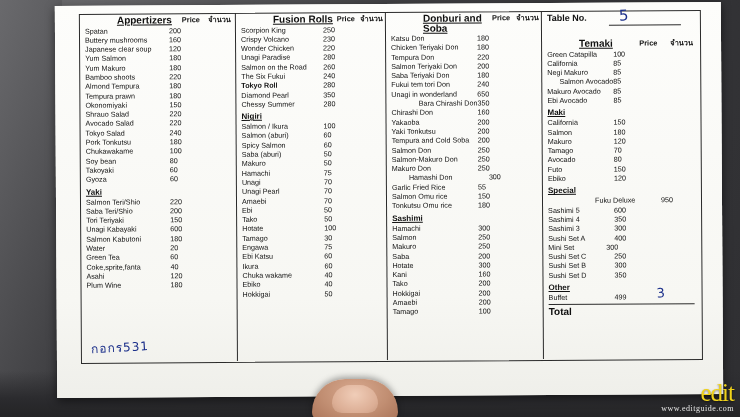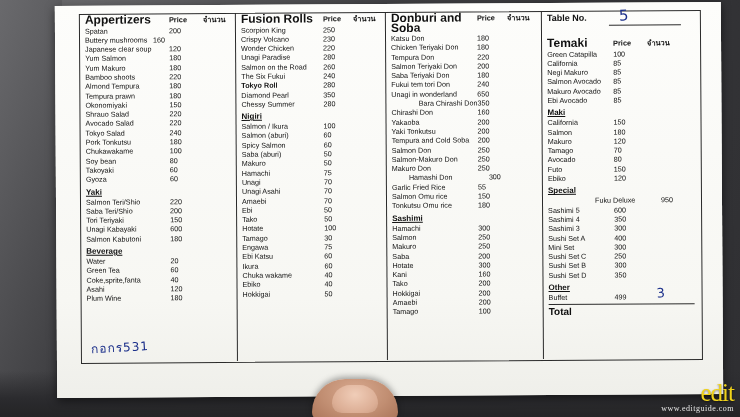--- a/index.html
+++ b/index.html
@@ -36,21 +36,21 @@
     background:linear-gradient(180deg,#fdfdfb 0%,#f7f7f3 75%,#efefea 100%);
   }
   
   .frame{
     position:absolute;left:24px;top:8px;width:620px;height:348px;
     border:1px solid #2b2b2b;
   }
   .vline{position:absolute;top:8px;height:348px;width:0;border-left:1px solid #2b2b2b;}
   
   .col{position:absolute;top:10px;font-size:7.2px;color:#101010;}
-  .colhead{font-weight:bold;font-size:12px;margin-bottom:1px;}
+  .colhead{font-weight:bold;text-decoration:underline;font-size:10px;margin-bottom:1px;margin-left:32px;}
   .subhead{font-weight:bold;text-decoration:underline;font-size:8px;margin-top:3px;margin-bottom:1px;}
   .row{display:flex;line-height:9.3px;white-space:nowrap;}
   .nm{display:inline-block;}
   .pr{display:inline-block;text-align:left;}
   .hdrrow{display:flex;line-height:9.5px;font-weight:bold;font-size:7.4px;}
   .hdrrow .pr{font-weight:bold;}
   .qty{display:inline-block;}
   
   .hand{
     font-family:"DejaVu Sans", sans-serif;
@@ -104,21 +104,21 @@
       <span class="nm colhead" style="width:84px;">Appertizers</span>
       <span class="pr" style="width:34px;">Price</span>
       <span class="qty">จำนวน</span>
     </div>
     <div>
       <div class="row">
           <span class="nm" style="width:84px;">Spatan</span>
           <span class="pr">200</span>
         </div>
       <div class="row">
-          <span class="nm" style="width:68px;">Buttery mushrooms</span>
+          <span class="nm" style="width:84px;">Buttery mushrooms</span>
           <span class="pr">160</span>
         </div>
       <div class="row">
           <span class="nm" style="width:84px;">Japanese clear soup</span>
           <span class="pr">120</span>
         </div>
       <div class="row">
           <span class="nm" style="width:84px;">Yum Salmon</span>
           <span class="pr">180</span>
         </div>
@@ -191,21 +191,20 @@
         </div>
       <div class="row">
           <span class="nm" style="width:84px;">Unagi Kabayaki</span>
           <span class="pr">600</span>
         </div>
       <div class="row">
           <span class="nm" style="width:84px;">Salmon Kabutoni</span>
           <span class="pr">180</span>
         </div>
     </div>
-    <div class="subhead">Beverage</div>
     <div>
       <div class="row">
           <span class="nm" style="width:84px;">Water</span>
           <span class="pr">20</span>
         </div>
       <div class="row">
           <span class="nm" style="width:84px;">Green Tea</span>
           <span class="pr">60</span>
         </div>
       <div class="row">
@@ -291,21 +290,21 @@
         </div>
       <div class="row">
           <span class="nm" style="width:82px;">Hamachi</span>
           <span class="pr">75</span>
         </div>
       <div class="row">
           <span class="nm" style="width:82px;">Unagi</span>
           <span class="pr">70</span>
         </div>
       <div class="row">
-          <span class="nm" style="width:82px;">Unagi Asahi</span>
+          <span class="nm" style="width:82px;">Unagi Pearl</span>
           <span class="pr">70</span>
         </div>
       <div class="row">
           <span class="nm" style="width:82px;">Amaebi</span>
           <span class="pr">70</span>
         </div>
       <div class="row">
           <span class="nm" style="width:82px;">Ebi</span>
           <span class="pr">50</span>
         </div>
@@ -496,21 +495,21 @@
         </div>
       <div class="row">
           <span class="nm" style="width:66px;">California</span>
           <span class="pr">85</span>
         </div>
       <div class="row">
           <span class="nm" style="width:66px;">Negi Makuro</span>
           <span class="pr">85</span>
         </div>
       <div class="row">
-          <span class="nm" style="width:66px;">Salmon Avocado</span>
+          <span class="nm" style="width:66px;text-align:right;">Salmon Avocado</span>
           <span class="pr">85</span>
         </div>
       <div class="row">
           <span class="nm" style="width:66px;">Makuro Avocado</span>
           <span class="pr">85</span>
         </div>
       <div class="row">
           <span class="nm" style="width:66px;">Ebi Avocado</span>
           <span class="pr">85</span>
         </div>
@@ -562,21 +561,21 @@
         </div>
       <div class="row">
           <span class="nm" style="width:66px;">Sashimi 3</span>
           <span class="pr">300</span>
         </div>
       <div class="row">
           <span class="nm" style="width:66px;">Sushi Set A</span>
           <span class="pr">400</span>
         </div>
       <div class="row">
-          <span class="nm" style="width:66px;">Mini Set</span>
+          <span class="nm" style="width:58px;">Mini Set</span>
           <span class="pr">300</span>
         </div>
       <div class="row">
           <span class="nm" style="width:66px;">Sushi Set C</span>
           <span class="pr">250</span>
         </div>
       <div class="row">
           <span class="nm" style="width:66px;">Sushi Set B</span>
           <span class="pr">300</span>
         </div>

